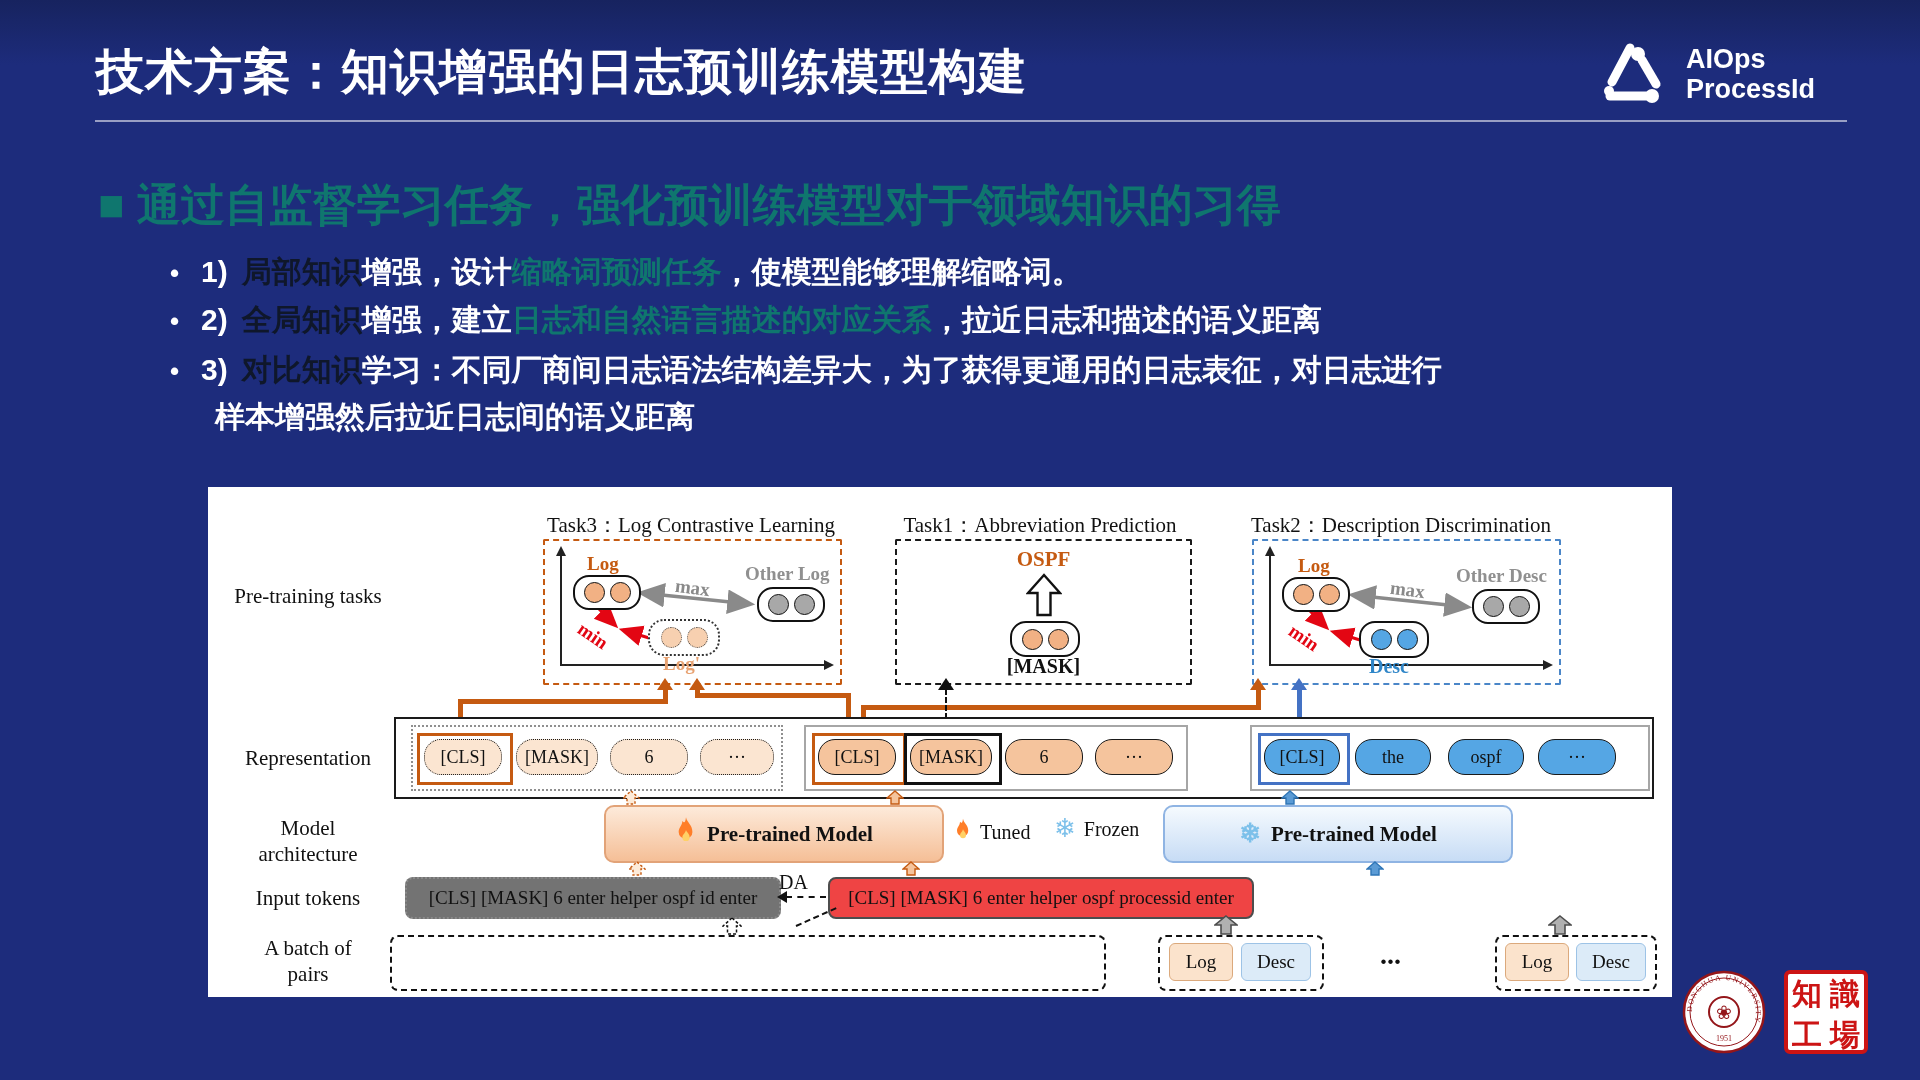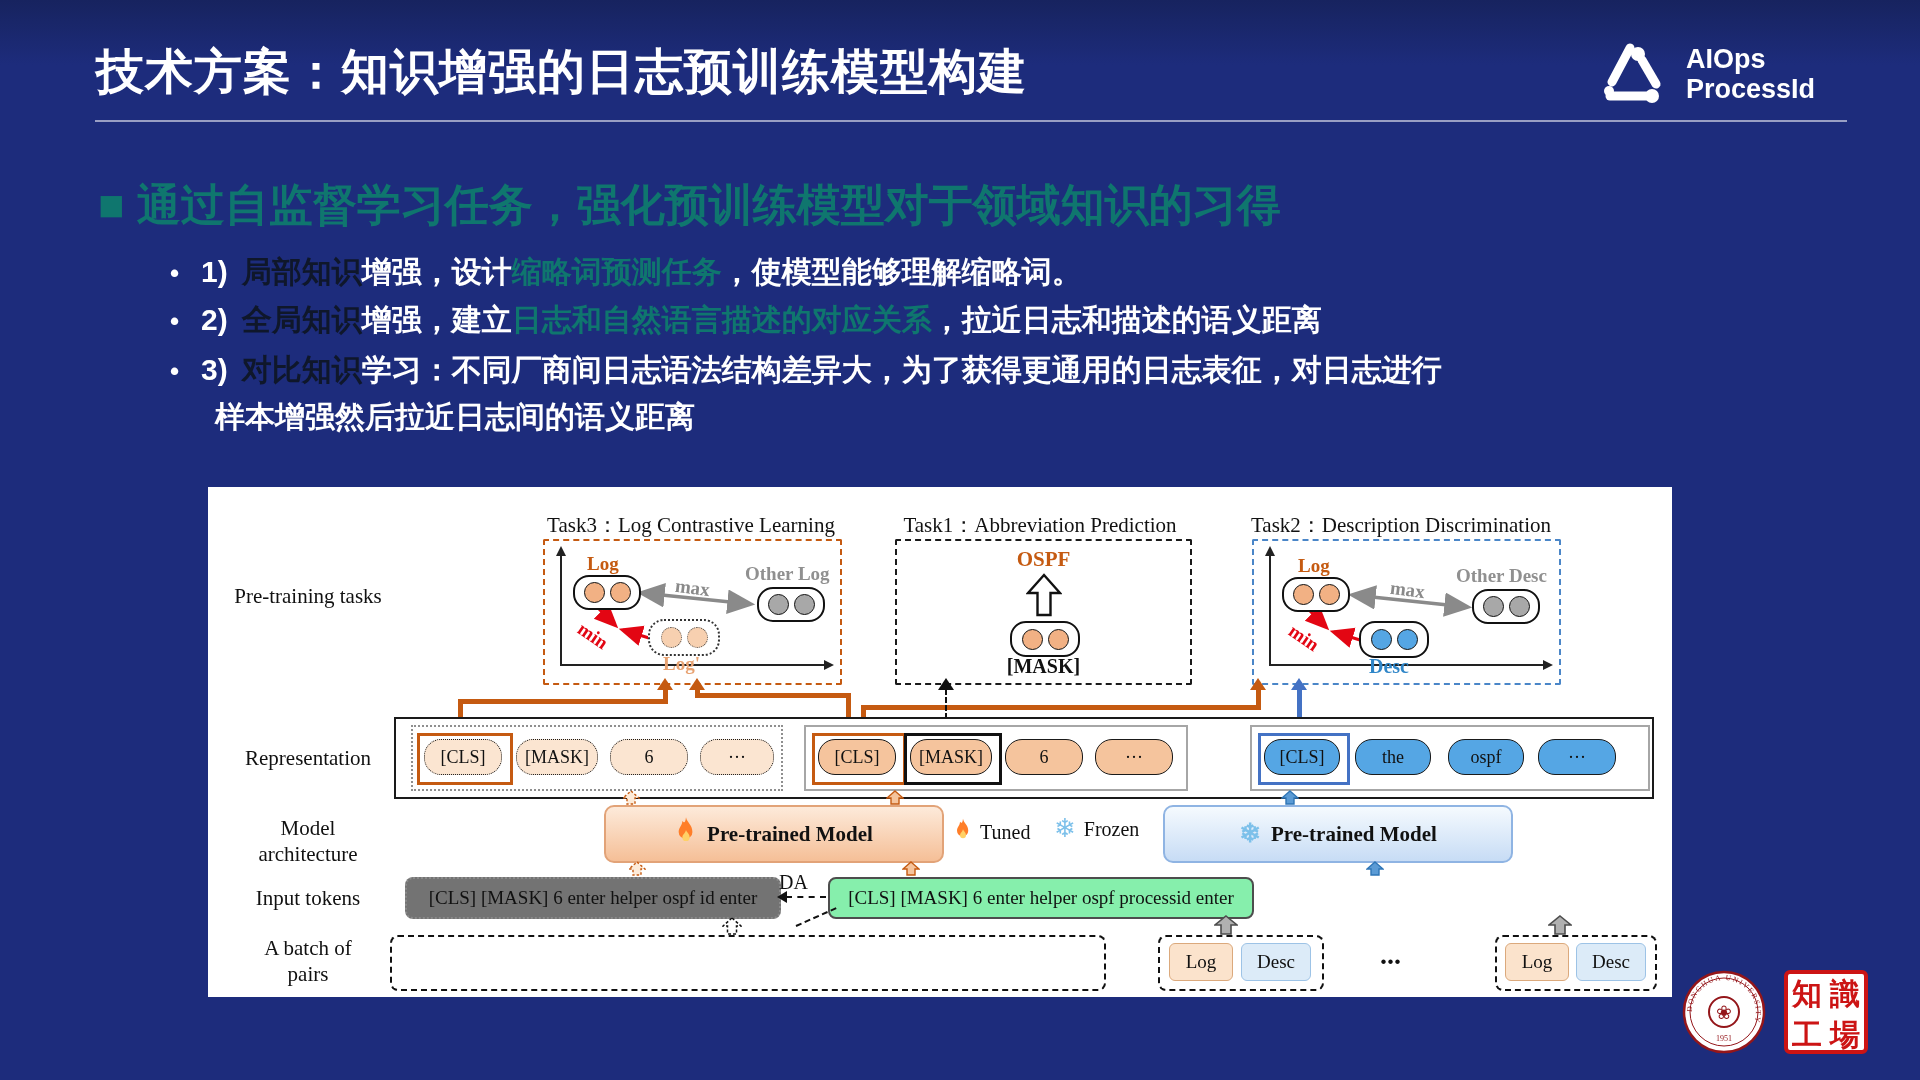--- a/index.html
+++ b/index.html
@@ -59,21 +59,21 @@
   .modelbox{position:absolute;height:54px;border-radius:10px;display:flex;align-items:center;
             justify-content:center;gap:10px;font:bold 21px "Liberation Serif",serif;color:#111;}
   .modelbox.warm{background:linear-gradient(180deg,#fdeada,#f5bf97);border:2px solid #e2a378;}
   .modelbox.cool{background:linear-gradient(180deg,#f5fafe,#c7dcf5);border:2px solid #8fb4e3;}
   .legend{position:absolute;display:flex;align-items:center;gap:8px;font:20px "Liberation Serif",serif;color:#111;}
   .snow{color:#7cc0ea;font-size:26px;line-height:1;}
   
   .inbox{position:absolute;height:38px;border-radius:8px;display:flex;align-items:center;justify-content:center;
          font:19px "Liberation Serif",serif;color:#111;white-space:nowrap;}
   .inbox.lt{background:#737373;border:2px dotted #8a8a8a;}
-  .inbox.mid{background:#86efac;border:2px solid #4d4d4d;}
+  .inbox.mid{background:#ef4444;border:2px solid #4d4d4d;}
   .inbox.bl{background:#4da5e2;border:2px solid #2e75b6;}
   
   .dashbox{position:absolute;border:2.5px dashed #111;border-radius:8px;}
   .chip{position:absolute;height:36px;border-radius:6px;display:flex;align-items:center;justify-content:center;
         font:19px "Liberation Serif",serif;color:#111;white-space:nowrap;}
   .chip.peach{background:#fbe3cc;border:1.5px solid #dba97c;}
   .chip.blue{background:#dcebf8;border:1.5px solid #9dc3e6;}
   .rot{transform-origin:center;}
   
   .stamp{position:absolute;left:1784px;top:970px;width:84px;height:84px;background:#fff;

